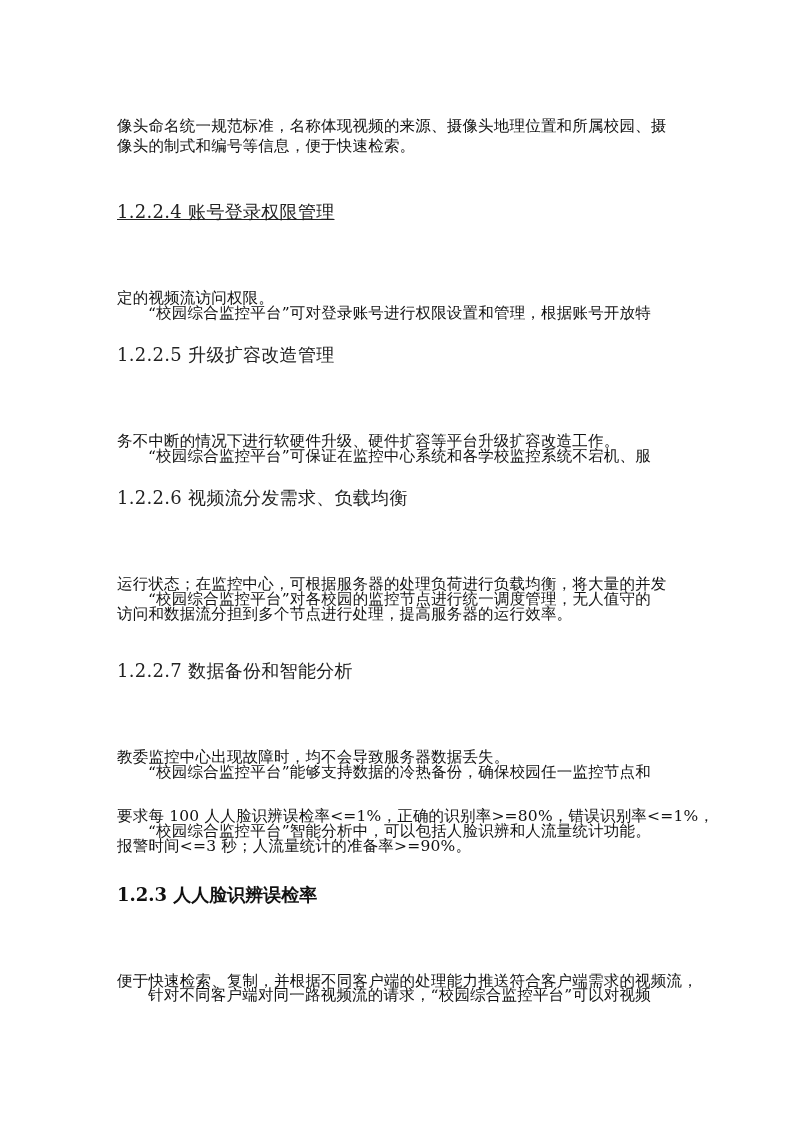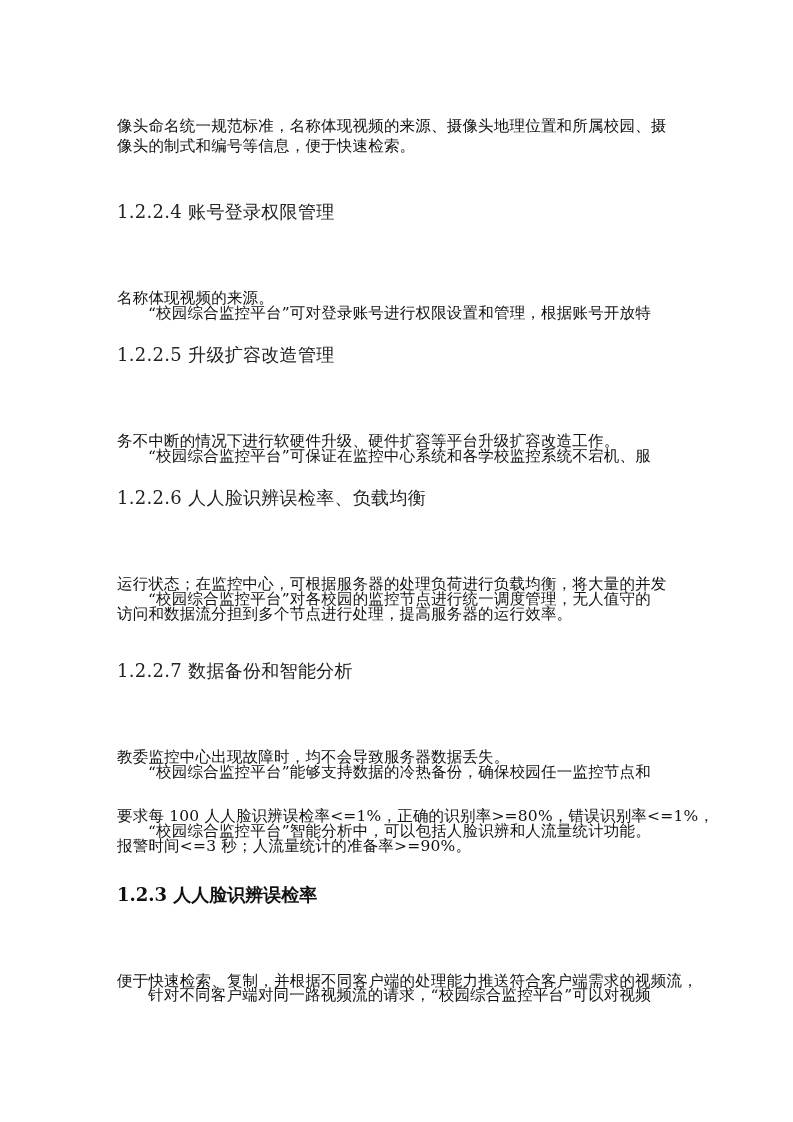--- a/index.html
+++ b/index.html
@@ -12,29 +12,29 @@
   .indent { padding-left:31px;margin-top:45px; }
 </style>
 </head>
 <body>
 
 <div class="page">
 
   <div class="line" style="top:116px;">像头命名统一规范标准，名称体现视频的来源、摄像头地理位置和所属校园、摄</div>
   <div class="line" style="top:136px;">像头的制式和编号等信息，便于快速检索。</div>
 
-  <div class="h4" style="top:201px;">1.2.2.4 账号登录权限管理</div>
+  <div class="h4" style="top:201px;text-decoration:underline;">1.2.2.4 账号登录权限管理</div>
   <div class="line indent" style="top:258px;">“校园综合监控平台”可对登录账号进行权限设置和管理，根据账号开放特</div>
-  <div class="line" style="top:288px;">名称体现视频的来源。</div>
+  <div class="line" style="top:288px;">定的视频流访问权限。</div>
 
   <div class="h4" style="top:344px;">1.2.2.5 升级扩容改造管理</div>
   <div class="line indent" style="top:401px;text-align:right;">“校园综合监控平台”可保证在监控中心系统和各学校监控系统不宕机、服</div>
   <div class="line" style="top:431px;">务不中断的情况下进行软硬件升级、硬件扩容等平台升级扩容改造工作。</div>
 
-  <div class="h4" style="top:487px;">1.2.2.6 人人脸识辨误检率、负载均衡</div>
+  <div class="h4" style="top:487px;">1.2.2.6 视频流分发需求、负载均衡</div>
   <div class="line indent" style="top:544px;">“校园综合监控平台”对各校园的监控节点进行统一调度管理，无人值守的</div>
   <div class="line" style="top:574px;">运行状态；在监控中心，可根据服务器的处理负荷进行负载均衡，将大量的并发</div>
   <div class="line" style="top:604px;">访问和数据流分担到多个节点进行处理，提高服务器的运行效率。</div>
 
   <div class="h4" style="top:660px;">1.2.2.7 数据备份和智能分析</div>
   <div class="line indent" style="top:717px;">“校园综合监控平台”能够支持数据的冷热备份，确保校园任一监控节点和</div>
   <div class="line" style="top:747px;">教委监控中心出现故障时，均不会导致服务器数据丢失。</div>
   <div class="line indent" style="top:776px;">“校园综合监控平台”智能分析中，可以包括人脸识辨和人流量统计功能。</div>
   <div class="line" style="top:806px;">要求每 100 人人脸识辨误检率&lt;=1%，正确的识别率&gt;=80%，错误识别率&lt;=1%，</div>
   <div class="line" style="top:836px;">报警时间&lt;=3 秒；人流量统计的准备率&gt;=90%。</div>

